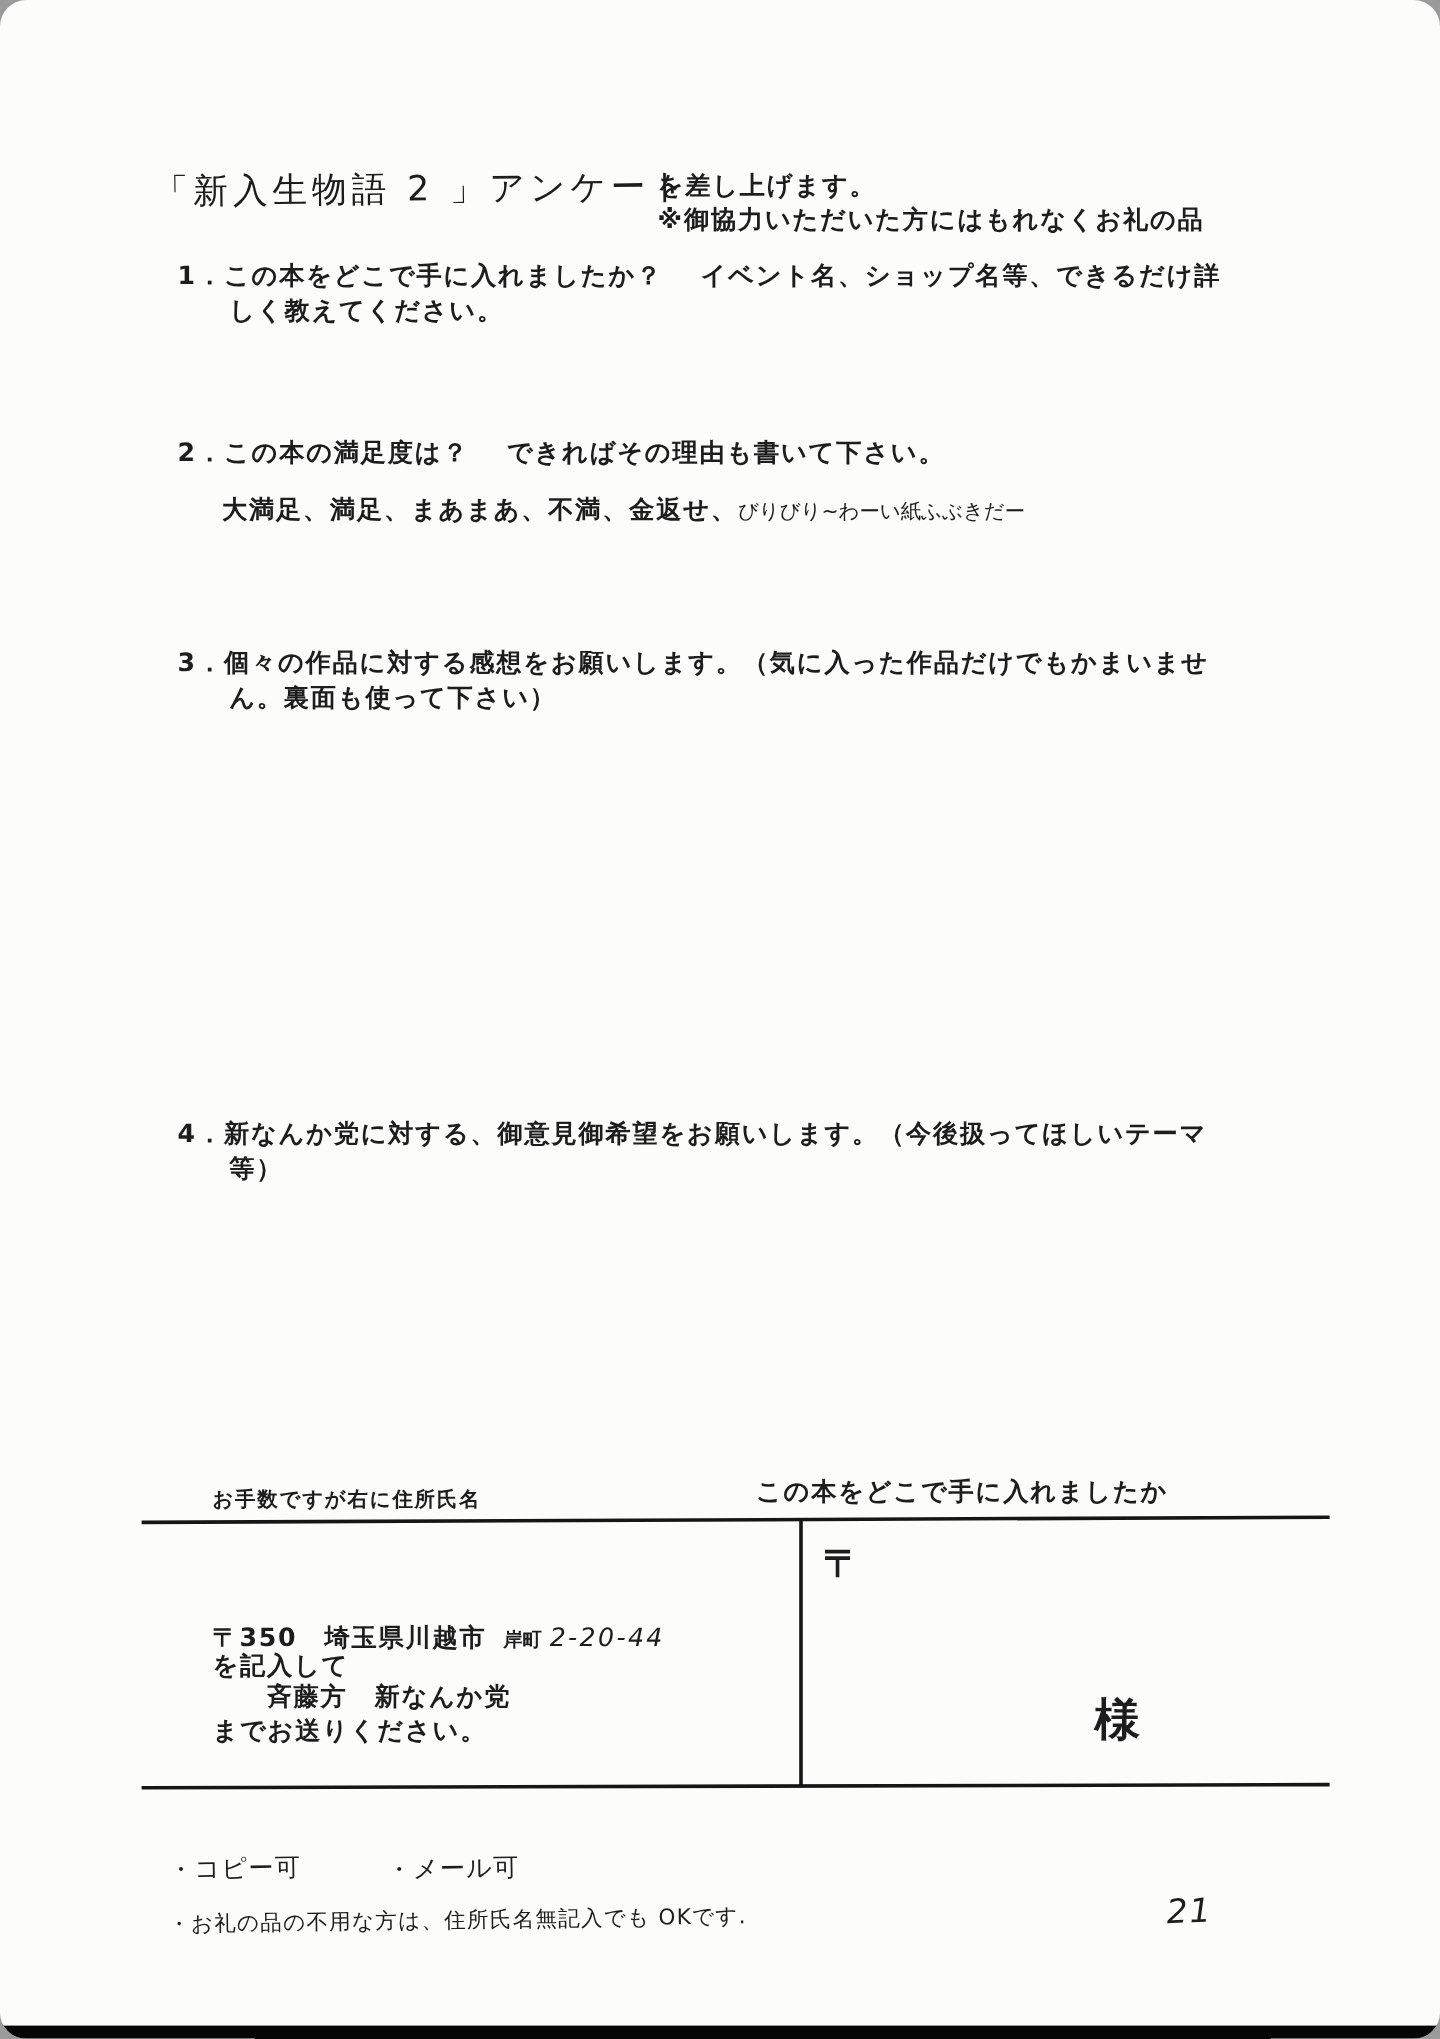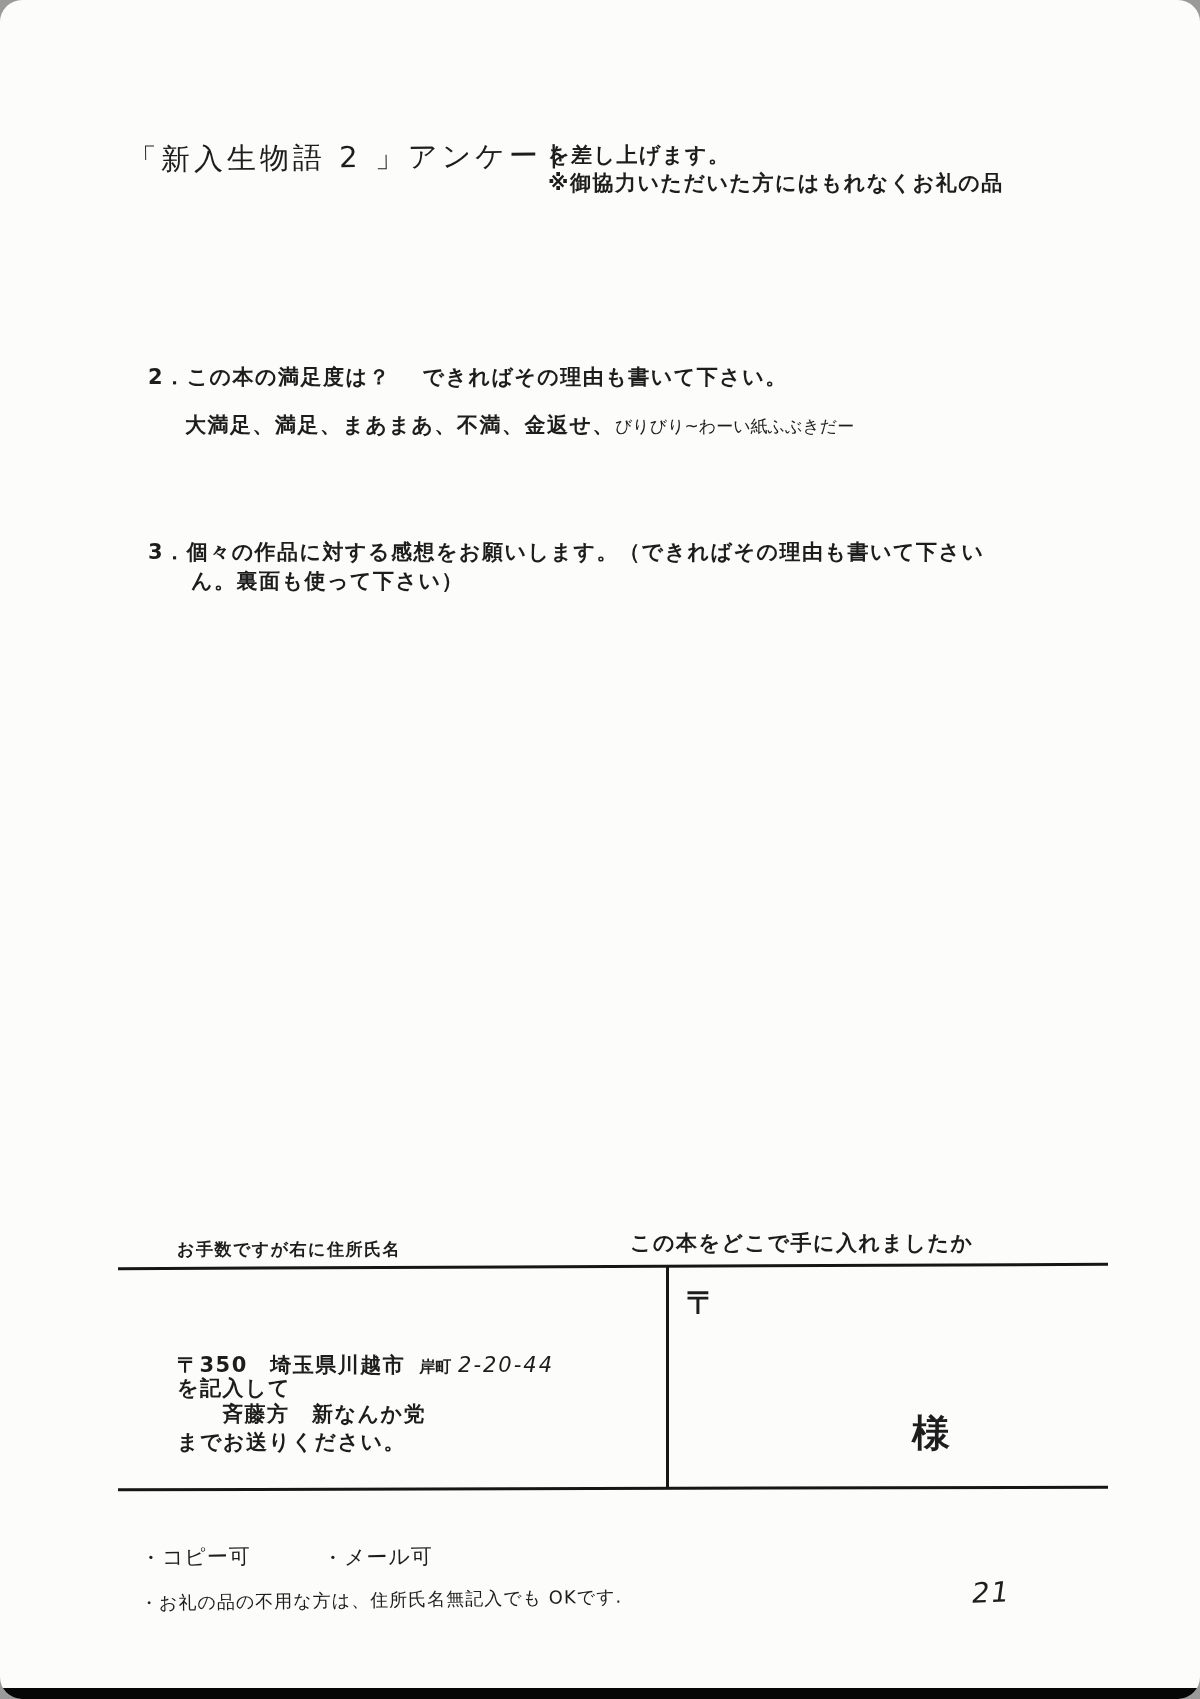--- a/index.html
+++ b/index.html
@@ -56,33 +56,41 @@
 <body>
 
 <div class="page">
 
   <div class="abs hw title">「新入生物語 2 」アンケート</div>
   <div class="abs printed reward-note">
     <div>を差し上げます。</div>
     <div>※御協力いただいた方にはもれなくお礼の品</div>
   </div>
 
+  <div class="abs printed q q1">
+    <div><span>1．</span><span>この本をどこで手に入れましたか？　 イベント名、ショップ名等、できるだけ詳</span></div>
+    <div class="cont">しく教えてください。</div>
+  </div>
 
   <div class="abs printed q q2">
     <div><span>2．</span><span>この本の満足度は？　 できればその理由も書いて下さい。</span></div>
   </div>
   <div class="abs opts">
     <span class="printed">大満足、満足、まあまあ、不満、金返せ、</span><span class="hw hwopt">びりびり~わーい紙ふぶきだー</span>
   </div>
 
   <div class="abs printed q q3">
-    <div><span>3．</span><span>個々の作品に対する感想をお願いします。（できればその理由も書いて下さい</span></div>
+    <div><span>3．</span><span>個々の作品に対する感想をお願いします。（気に入った作品だけでもかまいませ</span></div>
     <div class="cont">ん。裏面も使って下さい）</div>
   </div>
 
+  <div class="abs printed q q4">
+    <div><span>4．</span><span>新なんか党に対する、御意見御希望をお願いします。（今後扱ってほしいテーマ</span></div>
+    <div class="cont">等）</div>
+  </div>
 
   <div class="abs printed thanks">この本をどこで手に入れましたか</div>
 
   <div class="abs hr-top"></div>
   <div class="abs hr-bottom"></div>
   <div class="abs vr"></div>
 
   <div class="abs printed mb-l1">お手数ですが右に住所氏名</div>
   <div class="abs printed mb-l2">を記入して</div>
   <div class="abs mb-addr">

